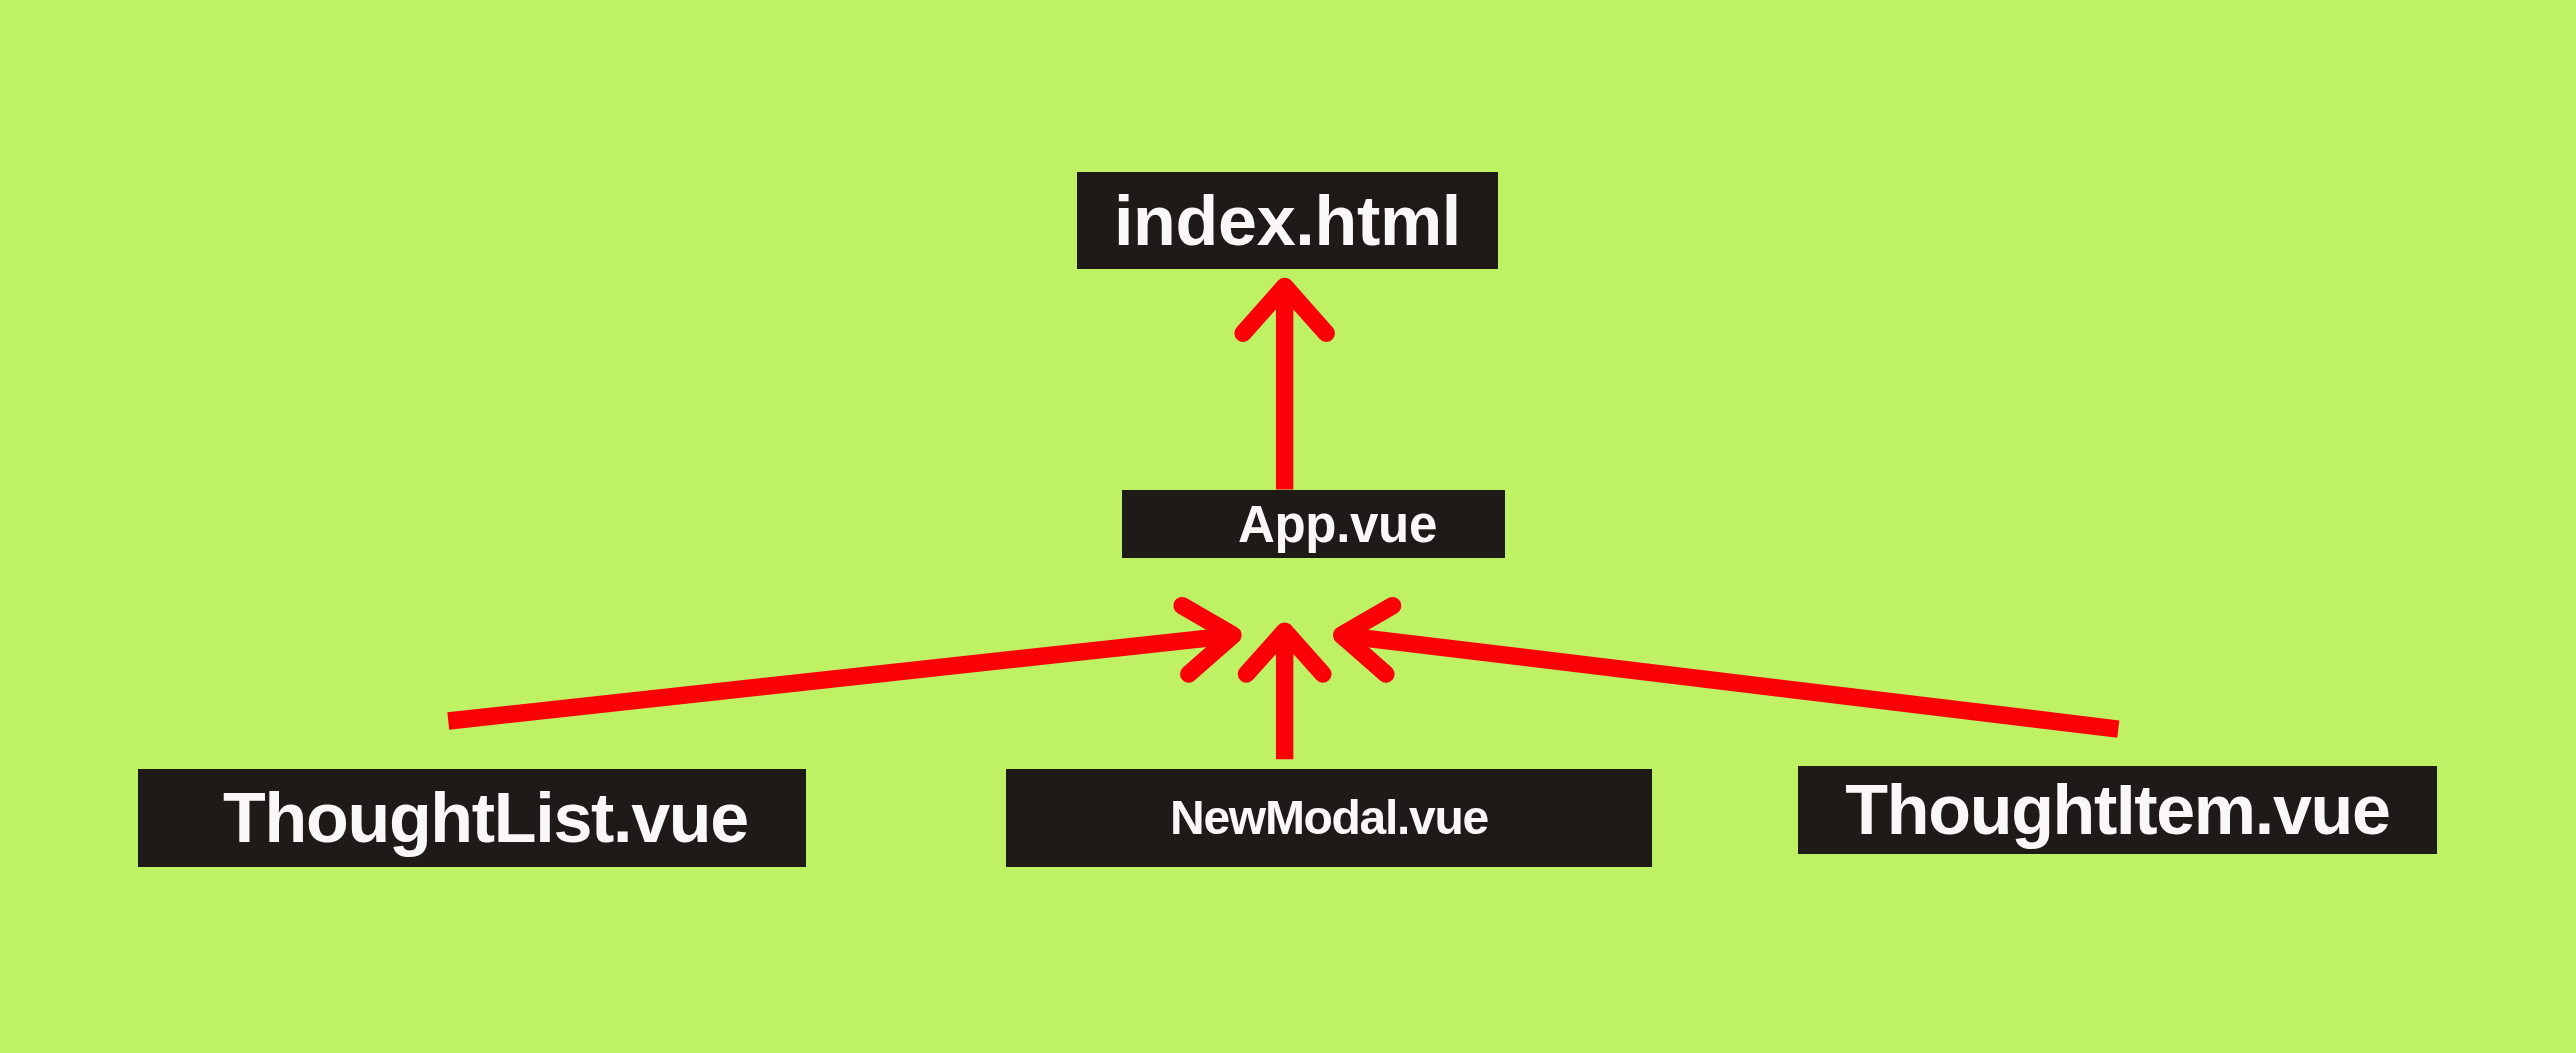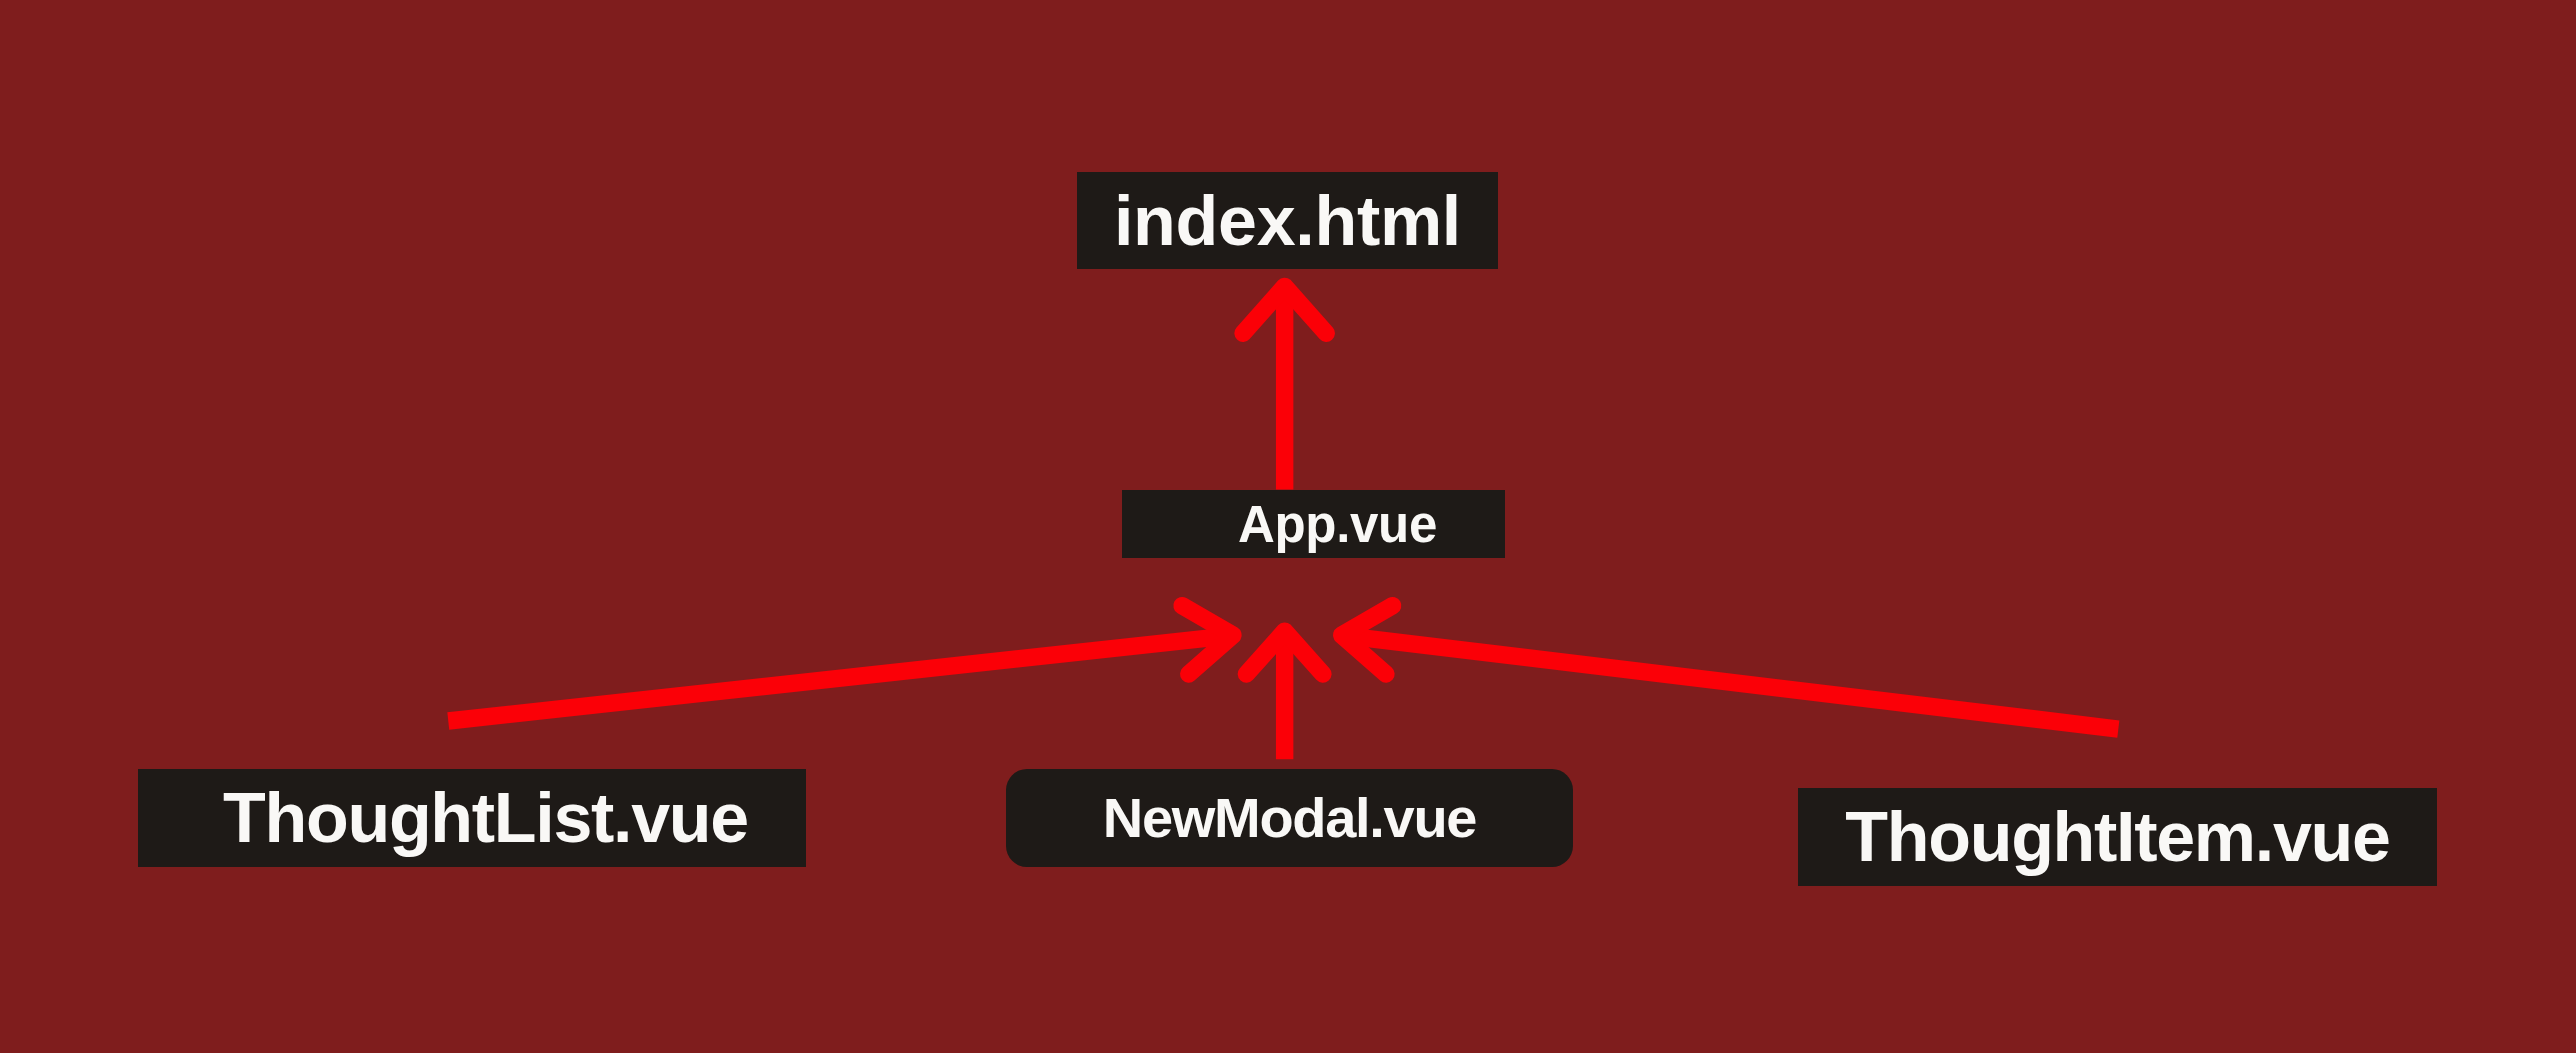--- a/index.html
+++ b/index.html
@@ -7,21 +7,21 @@
     padding: 0;
     background: #ffffff;
   }
   body {
     font-family: "Liberation Sans", sans-serif;
   }
   #canvas {
     position: relative;
     width: 2576px;
     height: 1053px;
-    background: #7f1d1d;
+    background: #bef264;
     overflow: hidden;
     text-decoration: underline;
   }
   #arrow-layer {
     position: absolute;
     left: 0;
     top: 0;
     width: 2576px;
     height: 1053px;
   }
@@ -63,33 +63,32 @@
     height: 98px;
     font-size: 70px;
     font-stretch: condensed;
     letter-spacing: -1.3px;
     padding-left: 27px;
   }
   
   #node-newmodal {
     left: 1006px;
     top: 769px;
-    width: 567px;
+    width: 646px;
     height: 98px;
-    font-size: 56px;
+    font-size: 48px;
     font-stretch: condensed;
     letter-spacing: -1.3px;
-    border-radius: 21px;
   }
   
   #node-thoughtitem {
     left: 1798px;
-    top: 788px;
+    top: 766px;
     width: 639px;
-    height: 98px;
+    height: 88px;
     font-size: 70px;
     font-stretch: condensed;
     letter-spacing: -1.3px;
   }
 </style>
 </head>
 <body>
 
 <div id="canvas">
 

